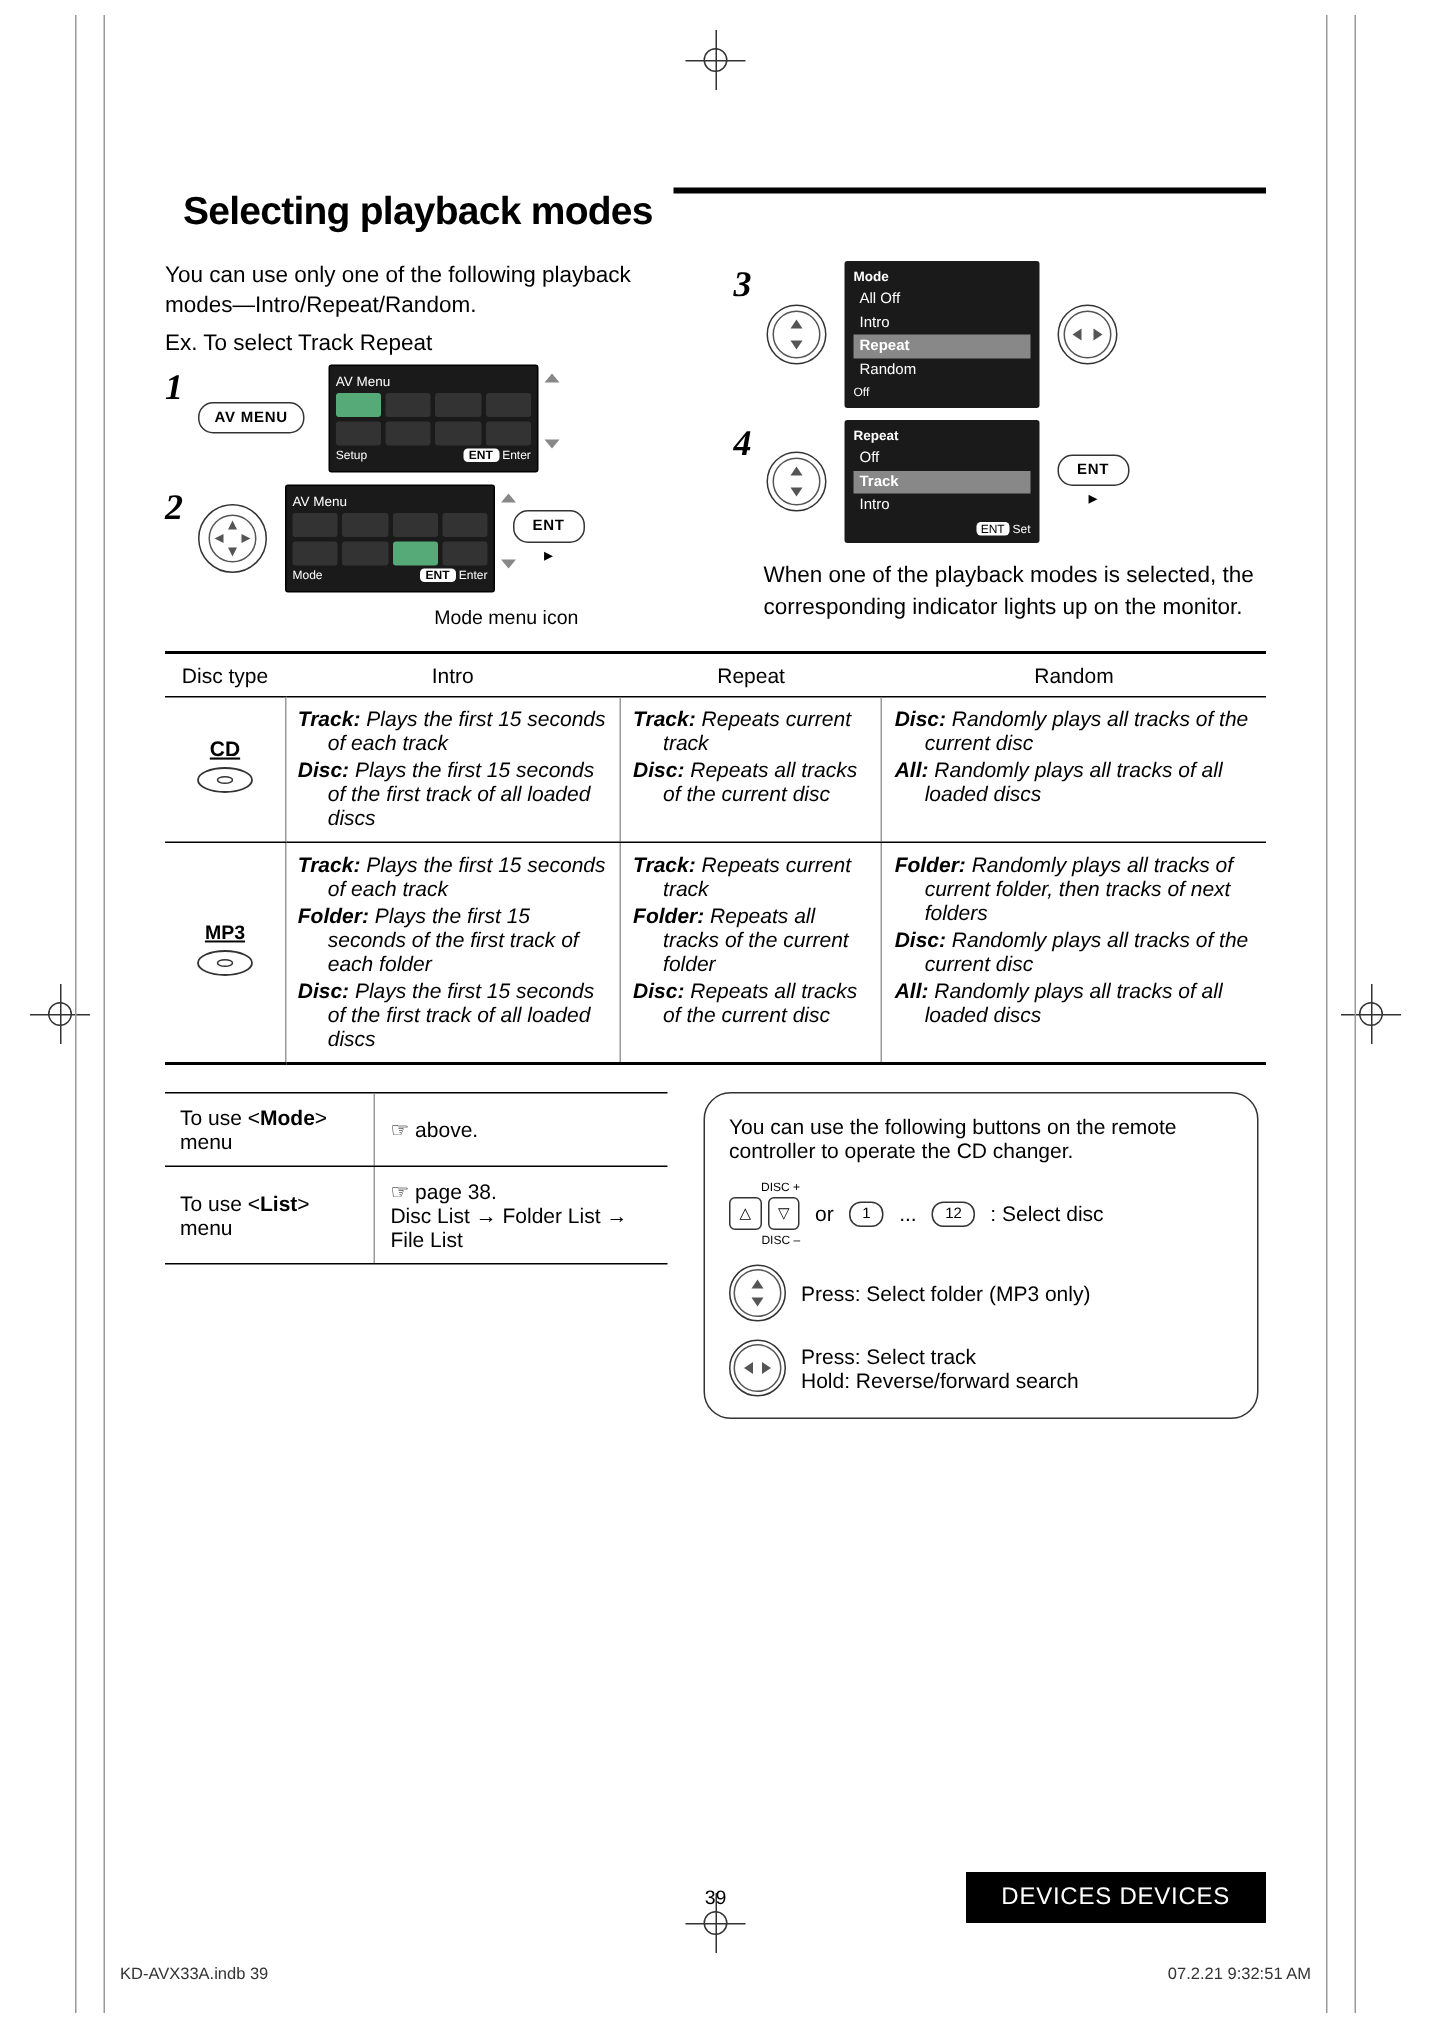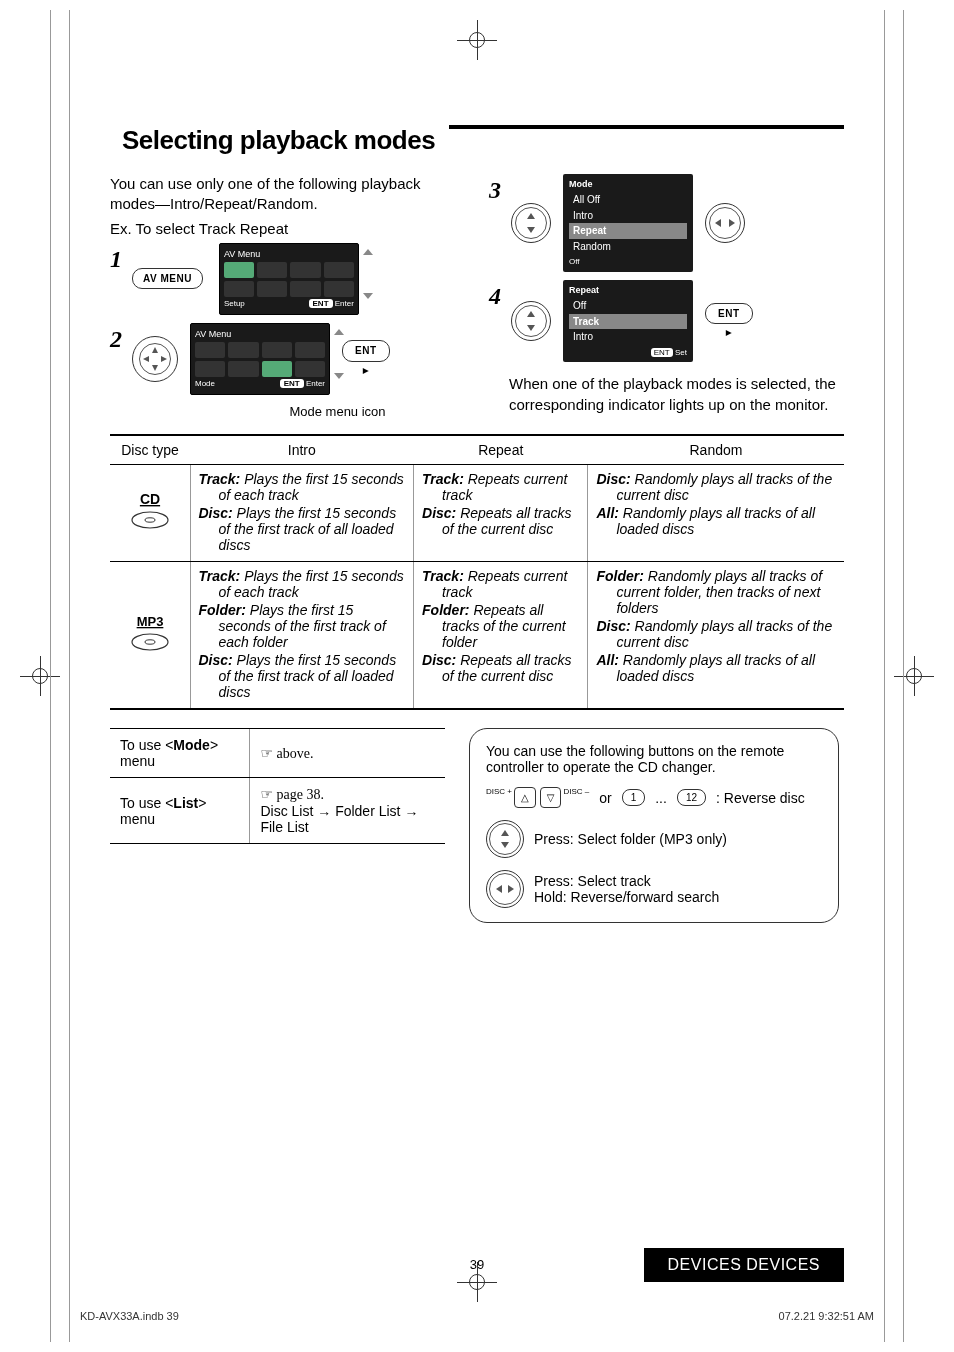--- a/index.html
+++ b/index.html
@@ -85,21 +85,21 @@
   table.modes td { border-left:1px solid #999;}
   table.modes td:first-child { border-left:none;}
   table.modes tbody tr:last-child td { border-bottom:2px solid #000;}
   .hang { padding-left:20px; text-indent:-20px; display:block; margin-bottom:2px;font-style:italic;}
   .disc-icon { display:inline-block; }
 
   table.mini { border-collapse:collapse; font-size:14px; width:335px; margin-top:18px;}
   table.mini td { border-top:1px solid #000; border-bottom:1px solid #000; padding:8px 10px; vertical-align:middle;}
   table.mini td:first-child { border-left:none;}
   table.mini td + td { border-left:1px solid #999;}
-  .pointer { font-family: Liberation Serif, serif;}
+  .pointer { font-family: Liberation Sans, sans-serif;}
 
   .remote-box { border:1px solid #333; border-radius:18px; padding:14px 16px; font-size:14px; width:370px; margin-top:18px;}
   .remote-row { display:flex; align-items:center; gap:10px; margin-top:12px;}
   .rbtn { border:1px solid #333; border-radius:4px; padding:4px 6px; font-size:10px; min-width:20px; text-align:center; display:inline-block;}
   .num-btn { border:1px solid #333; border-radius:8px; padding:2px 8px; font-size:10px;}
 
   .lower-row { display:flex; gap:24px; align-items:flex-start; }
 
   .page-num { position:absolute; bottom:80px; left:50%; transform:translateX(-50%); font-size:13px;}
   .footer-tab { position:absolute; bottom:70px; right:110px; background:#000; color:#fff; padding:8px 24px; font-size:16px; letter-spacing:0.5px;}
@@ -367,33 +367,33 @@
           <span class="pointer">☞ page 38.</span><br>
           <span>Disc List → Folder List → File List</span>
         </td>
       </tr>
     </tbody>
       </table>
 
     <div class="remote-box">
       <p>You can use the following buttons on the remote controller to operate the CD changer.</p>
       <div class="remote-row">
-        <div style="display:flex;flex-direction:row;align-items:flex-start;font-size:8px;gap:2px;">
+        <div style="display:flex;flex-direction:column;align-items:flex-end;font-size:8px;gap:2px;">
           <span>DISC +</span>
           <div style="display:flex;gap:4px;">
             <span class="rbtn">△</span>
             <span class="rbtn">▽</span>
           </div>
           <span>DISC –</span>
         </div>
         <span>or</span>
         <span class="num-btn">1</span>
         <span>...</span>
         <span class="num-btn">12</span>
-        <span>: Reverse disc</span>
+        <span>: Select disc</span>
       </div>
       <div class="remote-row">
         <div class="dial" style="width:38px;height:38px;">
           <svg width="22" height="22" viewBox="0 0 22 22">
               <polygon points="11,2 15,8 7,8" fill="#555"></polygon>
               <polygon points="11,20 7,14 15,14" fill="#555"></polygon>
             </svg>
         </div>
         <span><span class="italic">Press</span><span>: Select folder (MP3 only)</span></span>
       </div>

